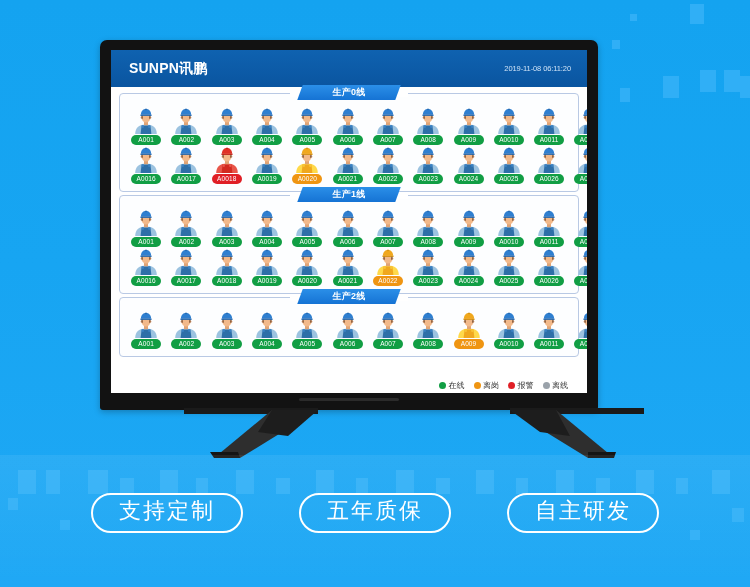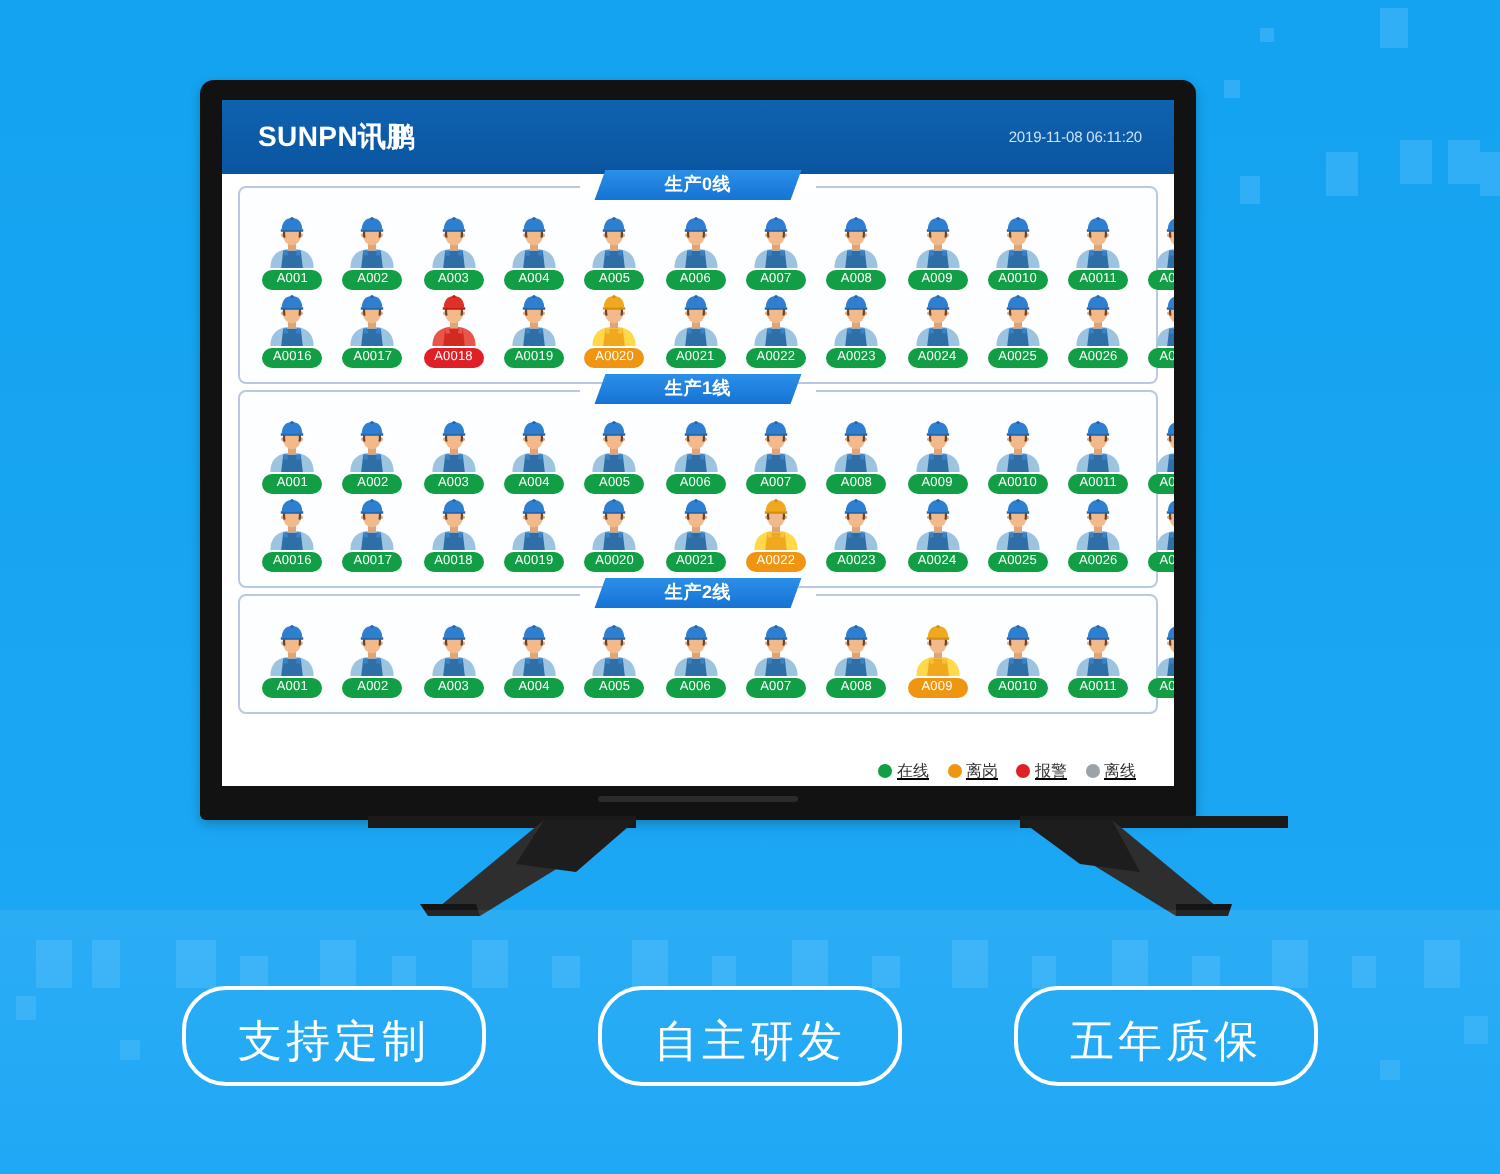--- a/index.html
+++ b/index.html
@@ -117,35 +117,35 @@
     letter-spacing: .1px; white-space: nowrap;
   }
   .st-online  { background: #119e44; }
   .st-away    { background: #ef9512; }
   .st-alarm   { background: #e01f26; }
 
   
   .legend {
     position: absolute; right: 16px; bottom: 1px;
     display: flex; gap: 9px; align-items: center; z-index: 5;
-    background: #fff; padding: 1px 3px; text-decoration: underline;
+    background: #fff; padding: 1px 3px;
   }
   .legend-item { display: flex; align-items: center; gap: 2.5px; }
   .dot { width: 7px; height: 7px; border-radius: 50%; display: block; }
   .legend-label { font-size: 8px; color: #333; }
 
   
   .pills {
     position: absolute; left: 0; right: 0; top: 493px;
     display: flex; justify-content: center; gap: 56px;
   }
   .pill {
     border: 2px solid #ffffff; border-radius: 22px;
     color: #ffffff; font-size: 22px; letter-spacing: 2px;
-    padding: 15px 26px 9px; line-height: 1;
+    padding: 5px 26px 9px; line-height: 1;
     white-space: nowrap;
     text-align: center;
   }
   .bottom-glow {
     position: absolute; left: 0; right: 0; top: 455px; height: 132px;
     background: linear-gradient(180deg, rgba(255,255,255,.07), rgba(255,255,255,0));
     pointer-events: none;
   }
 </style>
 </head>
@@ -2537,15 +2537,15 @@
       <polygon points="2,2 48,2 62,28 32,24" fill="#1d1d1d"></polygon>
       <polygon points="80,50 106,50 108,44 80,44" fill="#151515"></polygon>
     </svg>
   </div>
 </div>
 
 <div class="bottom-glow"></div>
 
 <div class="pills" id="pills-root">
     <div class="pill">支持定制</div>
+    <div class="pill">五年质保</div>
     <div class="pill">自主研发</div>
-    <div class="pill">五年质保</div>
   </div>
 
 </body></html>

